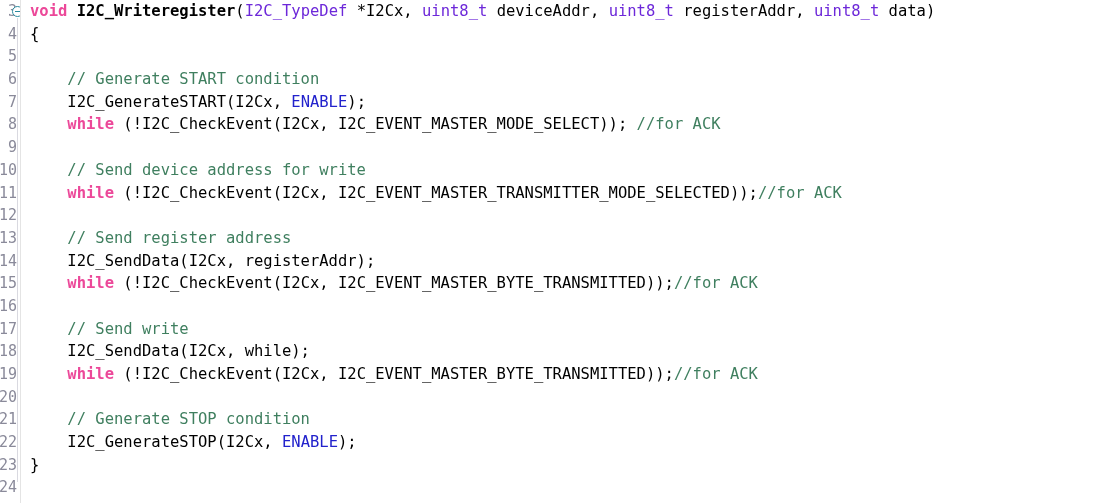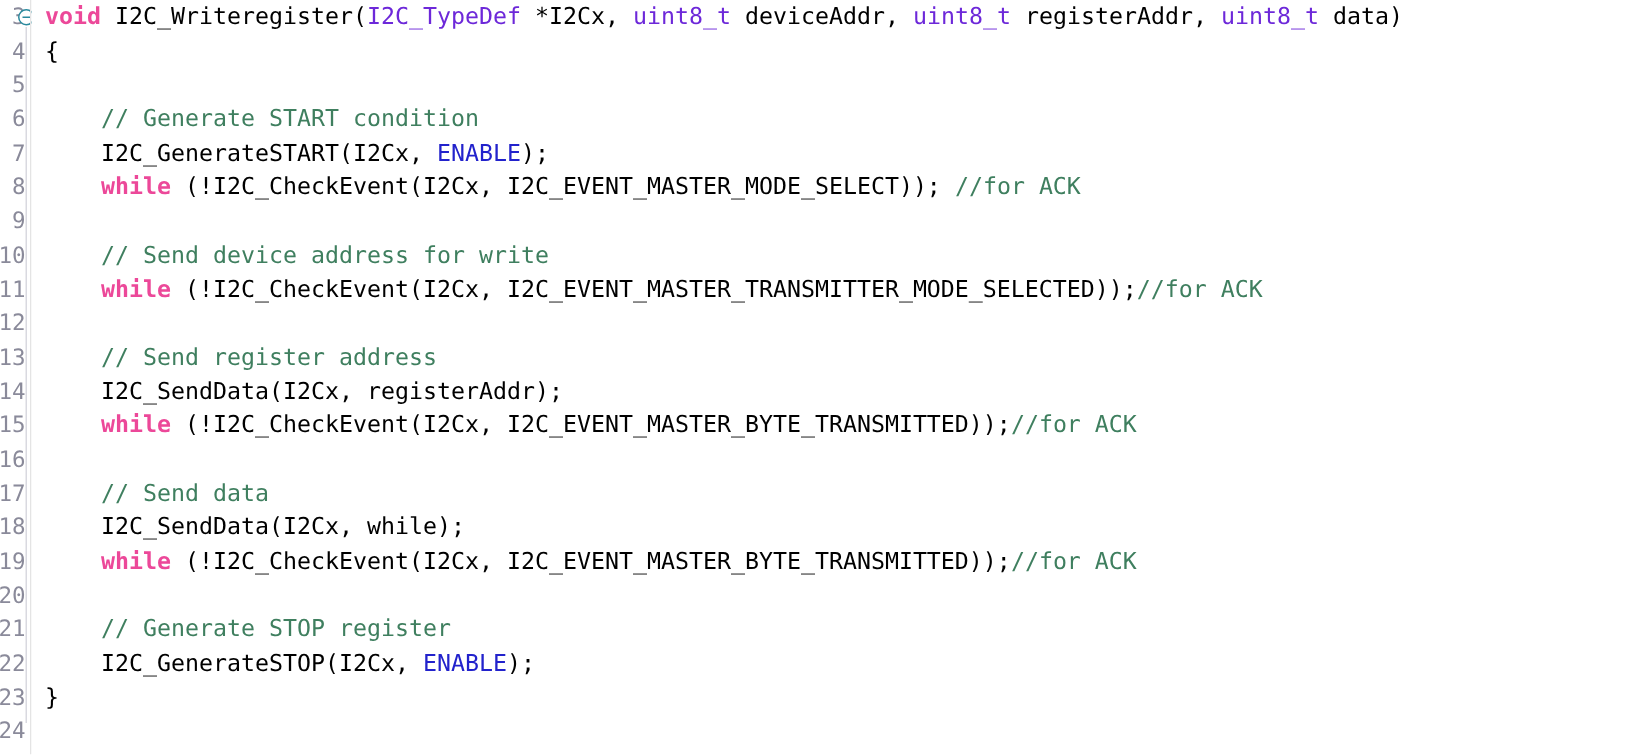--- a/index.html
+++ b/index.html
@@ -109,21 +109,21 @@
     height: 22.7px;
     line-height: 22.7px;
     font-size: 15.5px;
     white-space: pre;
     color: #000000;
     letter-spacing: 0px;
   }
 
   
   .tok-kw       { color: #ec4899; font-weight: bold; }   
-  .tok-fnname   { color: #000000; font-weight: normal; }   
+  .tok-fnname   { color: #000000; font-weight: bold; }   
   .tok-type     { color: #6d28d9; }                      
   .tok-plain    { color: #000000; }
   .tok-comment  { color: #3f7f5f; }
   .tok-macro    { color: #2222cc; }  
 </style>
 </head>
 <body>
 
 <div id="editor">
 
@@ -167,24 +167,24 @@
         <div class="line"><span class="tok-plain">    I2C_GenerateSTART(I2Cx, </span><span class="tok-macro">ENABLE</span><span class="tok-plain">);</span></div>
         <div class="line"><span class="tok-plain">    </span><span class="tok-kw">while</span><span class="tok-plain"> (!I2C_CheckEvent(I2Cx, I2C_EVENT_MASTER_MODE_SELECT)); </span><span class="tok-comment">//for ACK</span></div>
         <div class="line"><span class="tok-plain"></span></div>
         <div class="line"><span class="tok-plain">    </span><span class="tok-comment">// Send device address for write</span></div>
         <div class="line"><span class="tok-plain">    </span><span class="tok-kw">while</span><span class="tok-plain"> (!I2C_CheckEvent(I2Cx, I2C_EVENT_MASTER_TRANSMITTER_MODE_SELECTED));</span><span class="tok-comment">//for ACK</span></div>
         <div class="line"><span class="tok-plain"></span></div>
         <div class="line"><span class="tok-plain">    </span><span class="tok-comment">// Send register address</span></div>
         <div class="line"><span class="tok-plain">    I2C_SendData(I2Cx, registerAddr);</span></div>
         <div class="line"><span class="tok-plain">    </span><span class="tok-kw">while</span><span class="tok-plain"> (!I2C_CheckEvent(I2Cx, I2C_EVENT_MASTER_BYTE_TRANSMITTED));</span><span class="tok-comment">//for ACK</span></div>
         <div class="line"><span class="tok-plain"></span></div>
-        <div class="line"><span class="tok-plain">    </span><span class="tok-comment">// Send data</span></div>
+        <div class="line"><span class="tok-plain">    </span><span class="tok-comment">// Send write</span></div>
         <div class="line"><span class="tok-plain">    I2C_SendData(I2Cx, while);</span></div>
         <div class="line"><span class="tok-plain">    </span><span class="tok-kw">while</span><span class="tok-plain"> (!I2C_CheckEvent(I2Cx, I2C_EVENT_MASTER_BYTE_TRANSMITTED));</span><span class="tok-comment">//for ACK</span></div>
         <div class="line"><span class="tok-plain"></span></div>
-        <div class="line"><span class="tok-plain">    </span><span class="tok-comment">// Generate STOP register</span></div>
+        <div class="line"><span class="tok-plain">    </span><span class="tok-comment">// Generate STOP condition</span></div>
         <div class="line"><span class="tok-plain">    I2C_GenerateSTOP(I2Cx, </span><span class="tok-macro">ENABLE</span><span class="tok-plain">);</span></div>
         <div class="line"><span class="tok-plain">}</span></div>
         <div class="line"><span class="tok-plain"></span></div>
       </div>
   </div>
 
 </div>
 
 </body></html>

